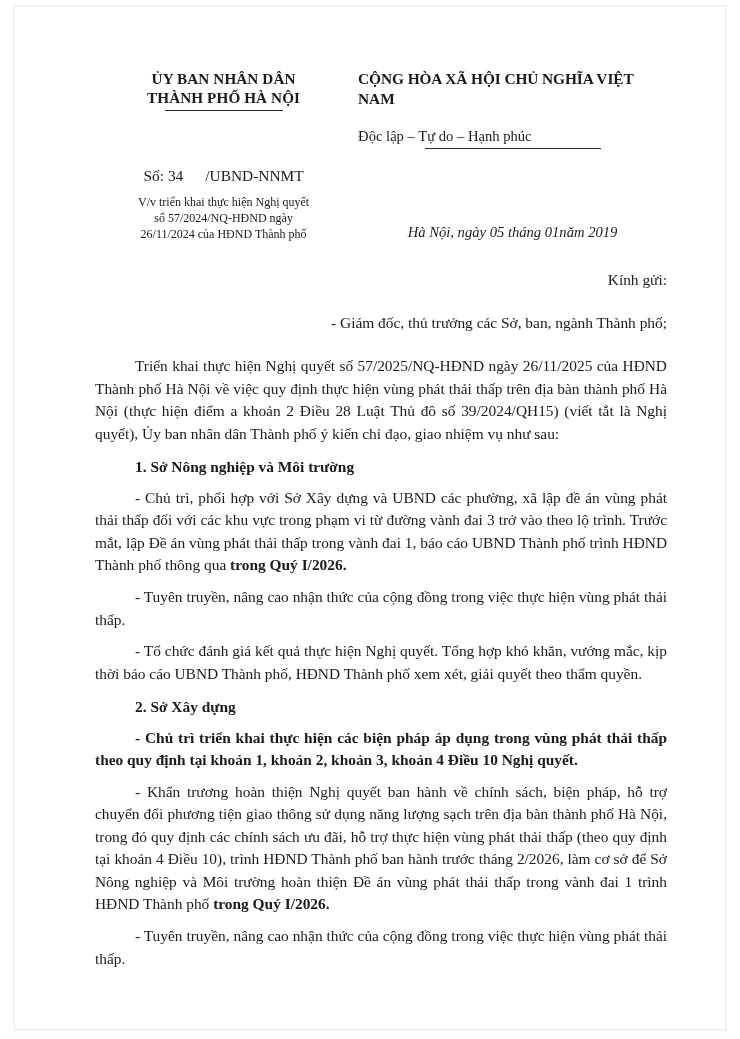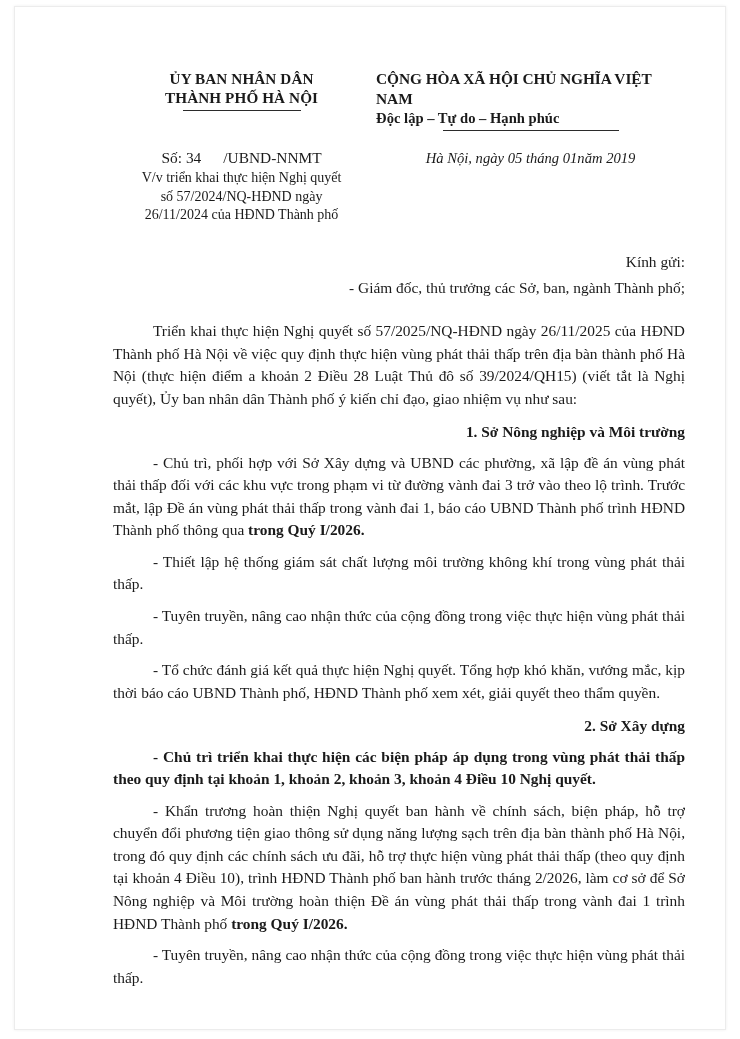--- a/index.html
+++ b/index.html
@@ -23,21 +23,21 @@
     margin: 6px auto 0 auto;
     background: #ffffff;
     border: 1px solid #ececec;
     box-shadow: 0 0 3px rgba(0,0,0,0.07);
     box-sizing: border-box;
     padding: 0;
   }
 
   .content {
     position: absolute;
-    left: 98px;
+    left: 80px;
     top: 62px;
     width: 572px;
   }
 
   
   .doc-header {
     display: flex;
     flex-direction: row;
     align-items: flex-start;
     width: 100%;
@@ -62,38 +62,38 @@
     white-space: pre-line;
   }
   .nation-name {
     font-size: 15.4px;
     font-weight: bold;
     line-height: 1.28;
     letter-spacing: -0.1px;
   }
   .motto {
     font-size: 14.6px;
-    font-weight: bold;
+    font-weight: normal;
     line-height: 1.3;
-    margin-top: 1px;
+    margin-top: 19px;
   }
 
   .rule {
     height: 1px;
     background: #2b2b2b;
     margin: 2px auto 0 auto;
   }
   .rule-left { width: 118px; }
   .rule-right { width: 176px; }
 
   
   .meta-row {
     display: flex;
     flex-direction: row;
-    align-items: flex-start;
+    align-items: flex-end;
     width: 100%;
     margin-top: 17px;
   }
   .meta-left {
     width: 46%;
     text-align: center;
     padding-right: 6px;
     box-sizing: border-box;
   }
   .meta-right {
@@ -101,43 +101,43 @@
     text-align: center;
     box-sizing: border-box;
     padding-top: 1px;
   }
   .doc-number {
     font-size: 15.4px;
     line-height: 1.35;
   }
   .doc-number .gap { display: inline-block; width: 22px; }
   .doc-subject {
-    font-size: 14px;
+    font-size: 12px;
     line-height: 1.32;
     white-space: pre-line;
-    margin-top: 0;
+    margin-top: 8px;
   }
   .doc-date {
     font-size: 14.6px;
     font-style: italic;
     line-height: 1.35;
   }
 
   
   .recipients {
     margin-top: 26px;
     text-align: right;
   }
   .recipients-label {
     font-size: 15.4px;
     line-height: 1.4;
     padding-left: 56px;
   }
   .recipient-list {
-    margin-top: 5px;
+    margin-top: 22px;
     padding-left: 156px;
   }
   .recipient-item {
     font-size: 15.4px;
     line-height: 1.42;
   }
 
   
   .body-block {
     margin-top: 21px;
@@ -151,21 +151,21 @@
     text-justify: inter-word;
   }
   p.para + p.para { margin-top: 9px; }
 
   h3.section-heading {
     margin: 11px 0 0 0;
     font-size: 15.4px;
     font-weight: bold;
     line-height: 1.45;
     text-indent: 40px;
-    text-align: right;
+    text-align: left;
   }
   h3.section-heading + p.para { margin-top: 8px; }
 
   .bold { font-weight: bold; }
 
   
   p.para:last-child { }
 </style>
 </head>
 <body>
@@ -205,21 +205,20 @@
       <div class="recipient-list">
           <div class="recipient-item">- Giám đốc, thủ trưởng các Sở, ban, ngành Thành phố;</div>
         </div>
     </div>
 
     <div class="body-block">
       <p class="para">Triển khai thực hiện Nghị quyết số 57/2025/NQ-HĐND ngày 26/11/2025 của HĐND Thành phố Hà Nội về việc quy định thực hiện vùng phát thải thấp trên địa bàn thành phố Hà Nội (thực hiện điểm a khoản 2 Điều 28 Luật Thủ đô số 39/2024/QH15) (viết tắt là Nghị quyết), Ủy ban nhân dân Thành phố ý kiến chỉ đạo, giao nhiệm vụ như sau:</p>
       <div>
           <h3 class="section-heading">1. Sở Nông nghiệp và Môi trường</h3>
           <p class="para"><span>- Chủ trì, phối hợp với Sở Xây dựng và UBND các phường, xã lập đề án vùng phát thải thấp đối với các khu vực trong phạm vi từ đường vành đai 3 trở vào theo lộ trình. Trước mắt, lập Đề án vùng phát thải thấp trong vành đai 1, báo cáo UBND Thành phố trình HĐND Thành phố thông qua </span><span class="bold">trong Quý I/2026.</span></p>
-          <p class="para"><span>- Thiết lập hệ thống giám sát chất lượng môi trường không khí trong vùng phát thải thấp.</span></p>
           <p class="para"><span>- Tuyên truyền, nâng cao nhận thức của cộng đồng trong việc thực hiện vùng phát thải thấp.</span></p>
           <p class="para"><span>- Tổ chức đánh giá kết quả thực hiện Nghị quyết. Tổng hợp khó khăn, vướng mắc, kịp thời báo cáo UBND Thành phố, HĐND Thành phố xem xét, giải quyết theo thẩm quyền.</span></p>
           <h3 class="section-heading">2. Sở Xây dựng</h3>
           <p class="para"><span class="bold">- Chủ trì triển khai thực hiện các biện pháp áp dụng trong vùng phát thải thấp theo quy định tại khoản 1, khoản 2, khoản 3, khoản 4 Điều 10 Nghị quyết.</span></p>
           <p class="para"><span>- Khẩn trương hoàn thiện Nghị quyết ban hành về chính sách, biện pháp, hỗ trợ chuyển đổi phương tiện giao thông sử dụng năng lượng sạch trên địa bàn thành phố Hà Nội, trong đó quy định các chính sách ưu đãi, hỗ trợ thực hiện vùng phát thải thấp (theo quy định tại khoản 4 Điều 10), trình HĐND Thành phố ban hành trước tháng 2/2026, làm cơ sở để Sở Nông nghiệp và Môi trường hoàn thiện Đề án vùng phát thải thấp trong vành đai 1 trình HĐND Thành phố </span><span class="bold">trong Quý I/2026.</span></p>
           <p class="para"><span>- Tuyên truyền, nâng cao nhận thức của cộng đồng trong việc thực hiện vùng phát thải thấp.</span></p>
         </div>
     </div>
 
   </div>

